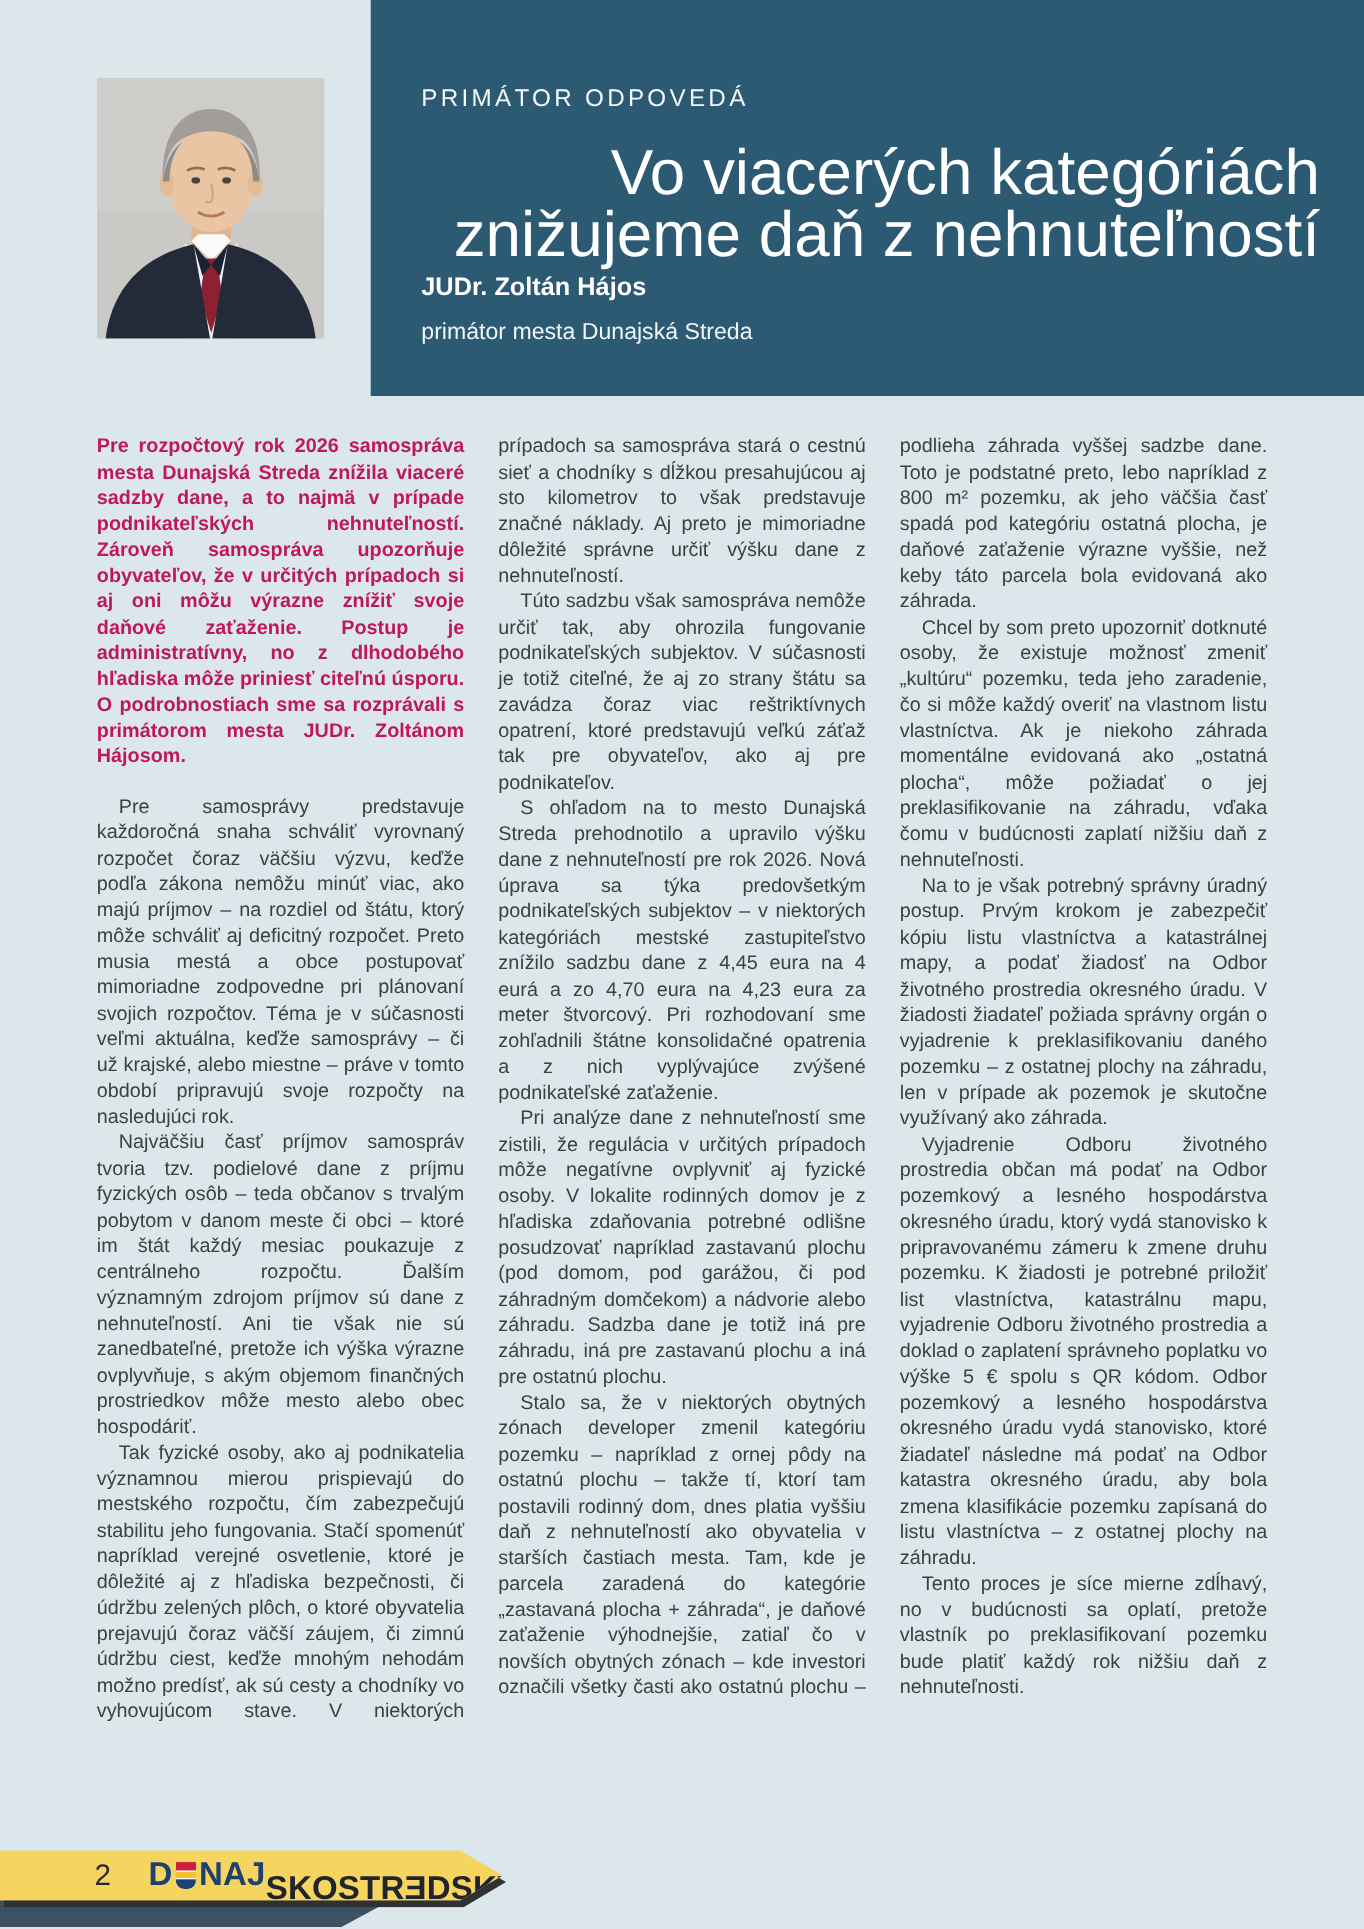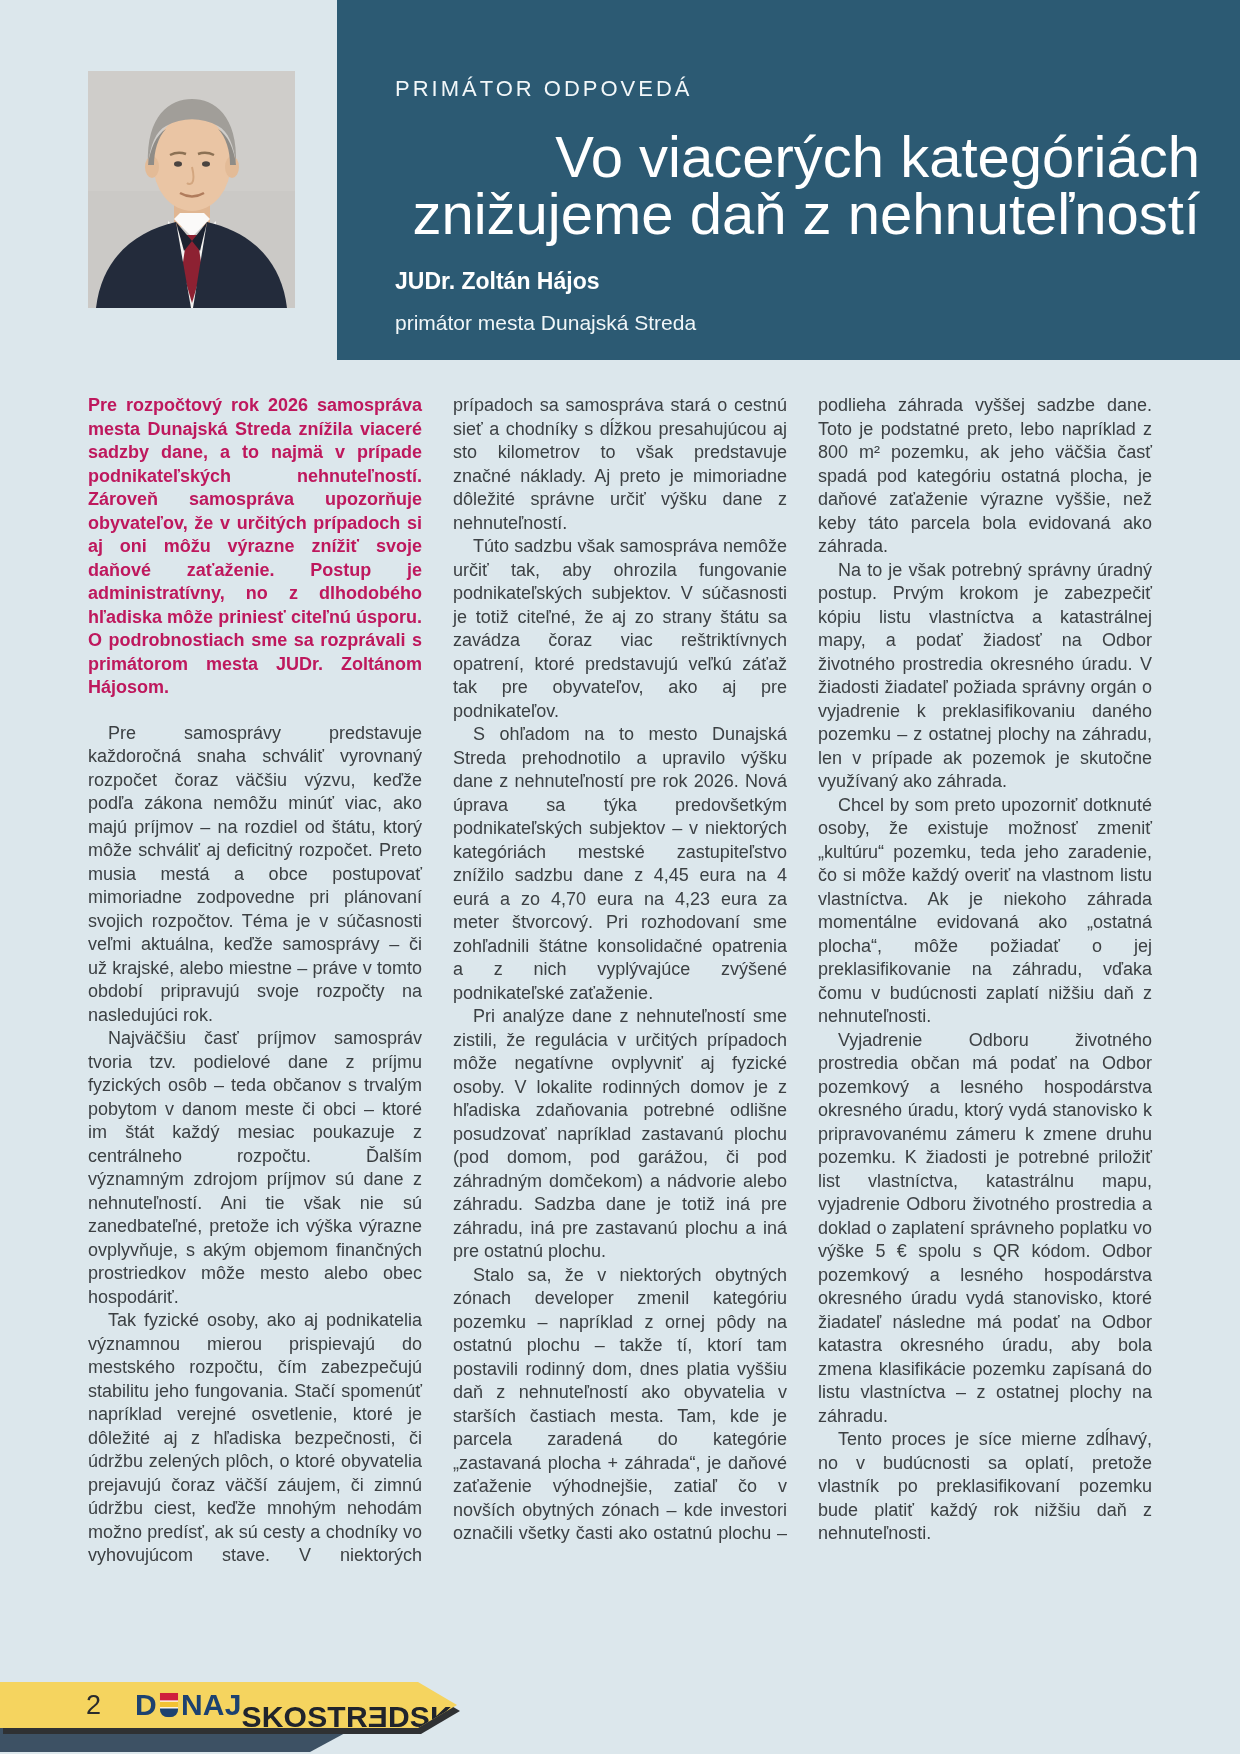--- a/index.html
+++ b/index.html
@@ -6,30 +6,30 @@
   body{background:#9aa3a8;font-family:"Liberation Sans","DejaVu Sans",sans-serif;}
   .page{
     position:relative;width:1240px;height:1754px;margin:0 auto;
     background:#dce7ec;overflow:hidden;
   }
 
   
   .masthead{
     position:absolute;left:337px;top:0;right:0;height:360px;
     background:#2c5a73;color:#ffffff;
-    padding:76px 40px 0 58px;box-sizing:border-box;
+    padding:76px 40px 0 46px;box-sizing:border-box;
   }
   .kicker{
     font-size:22px;font-weight:400;letter-spacing:3px;color:#f2f7f9;
   }
   .title{
     margin:26px 0 0 0;font-size:58px;line-height:57px;font-weight:400;color:#ffffff;text-align:right;
   }
   .title .line{display:block;}
-  .author{margin-top:26px;font-size:23px;font-weight:700;color:#ffffff;}
+  .author{margin-top:5px;font-size:23px;font-weight:700;color:#ffffff;}
   .role{margin-top:16px;font-size:21px;font-weight:400;color:#f0f6f8;}
 
   
   .photo{
     position:absolute;left:88px;top:71px;width:207px;height:237px;margin:0;
     overflow:hidden;
   }
   .photo svg{display:block;width:100%;height:100%;}
 
   
@@ -133,22 +133,22 @@
 
   <main class="article">
     <p class="lead">Pre rozpočtový rok 2026 samospráva mesta Dunajská Streda znížila viaceré sadzby dane, a to najmä v prípade podnikateľských nehnuteľností. Zároveň samospráva upozorňuje obyvateľov, že v určitých prípadoch si aj oni môžu výrazne znížiť svoje daňové zaťaženie. Postup je administratívny, no z dlhodobého hľadiska môže priniesť citeľnú úsporu. O podrobnostiach sme sa rozprávali s primátorom mesta JUDr. Zoltánom Hájosom.</p>
     <p class="para">Pre samosprávy predstavuje každoročná snaha schváliť vyrovnaný rozpočet čoraz väčšiu výzvu, keďže podľa zákona nemôžu minúť viac, ako majú príjmov – na rozdiel od štátu, ktorý môže schváliť aj deficitný rozpočet. Preto musia mestá a obce postupovať mimoriadne zodpovedne pri plánovaní svojich rozpočtov. Téma je v súčasnosti veľmi aktuálna, keďže samosprávy – či už krajské, alebo miestne – práve v tomto období pripravujú svoje rozpočty na nasledujúci rok.</p>
     <p class="para">Najväčšiu časť príjmov samospráv tvoria tzv. podielové dane z príjmu fyzických osôb – teda občanov s trvalým pobytom v danom meste či obci – ktoré im štát každý mesiac poukazuje z centrálneho rozpočtu. Ďalším významným zdrojom príjmov sú dane z nehnuteľností. Ani tie však nie sú zanedbateľné, pretože ich výška výrazne ovplyvňuje, s akým objemom finančných prostriedkov môže mesto alebo obec hospodáriť.</p>
     <p class="para">Tak fyzické osoby, ako aj podnikatelia významnou mierou prispievajú do mestského rozpočtu, čím zabezpečujú stabilitu jeho fungovania. Stačí spomenúť napríklad verejné osvetlenie, ktoré je dôležité aj z hľadiska bezpečnosti, či údržbu zelených plôch, o ktoré obyvatelia prejavujú čoraz väčší záujem, či zimnú údržbu ciest, keďže mnohým nehodám možno predísť, ak sú cesty a chodníky vo vyhovujúcom stave. V niektorých prípadoch sa samospráva stará o cestnú sieť a chodníky s dĺžkou presahujúcou aj sto kilometrov to však predstavuje značné náklady. Aj preto je mimoriadne dôležité správne určiť výšku dane z nehnuteľností.</p>
     <p class="para">Túto sadzbu však samospráva nemôže určiť tak, aby ohrozila fungovanie podnikateľských subjektov. V súčasnosti je totiž citeľné, že aj zo strany štátu sa zavádza čoraz viac reštriktívnych opatrení, ktoré predstavujú veľkú záťaž tak pre obyvateľov, ako aj pre podnikateľov.</p>
     <p class="para">S ohľadom na to mesto Dunajská Streda prehodnotilo a upravilo výšku dane z nehnuteľností pre rok 2026. Nová úprava sa týka predovšetkým podnikateľských subjektov – v niektorých kategóriách mestské zastupiteľstvo znížilo sadzbu dane z 4,45 eura na 4 eurá a zo 4,70 eura na 4,23 eura za meter štvorcový. Pri rozhodovaní sme zohľadnili štátne konsolidačné opatrenia a z nich vyplývajúce zvýšené podnikateľské zaťaženie.</p>
     <p class="para">Pri analýze dane z nehnuteľností sme zistili, že regulácia v určitých prípadoch môže negatívne ovplyvniť aj fyzické osoby. V lokalite rodinných domov je z hľadiska zdaňovania potrebné odlišne posudzovať napríklad zastavanú plochu (pod domom, pod garážou, či pod záhradným domčekom) a nádvorie alebo záhradu. Sadzba dane je totiž iná pre záhradu, iná pre zastavanú plochu a iná pre ostatnú plochu.</p>
     <p class="para">Stalo sa, že v niektorých obytných zónach developer zmenil kategóriu pozemku – napríklad z ornej pôdy na ostatnú plochu – takže tí, ktorí tam postavili rodinný dom, dnes platia vyššiu daň z nehnuteľností ako obyvatelia v starších častiach mesta. Tam, kde je parcela zaradená do kategórie „zastavaná plocha + záhrada“, je daňové zaťaženie výhodnejšie, zatiaľ čo v novších obytných zónach – kde investori označili všetky časti ako ostatnú plochu – podlieha záhrada vyššej sadzbe dane. Toto je podstatné preto, lebo napríklad z 800 m² pozemku, ak jeho väčšia časť spadá pod kategóriu ostatná plocha, je daňové zaťaženie výrazne vyššie, než keby táto parcela bola evidovaná ako záhrada.</p>
+    <p class="para">Chcel by som preto upozorniť dotknuté osoby, že existuje možnosť zmeniť „kultúru“ pozemku, teda jeho zaradenie, čo si môže každý overiť na vlastnom listu vlastníctva. Ak je niekoho záhrada momentálne evidovaná ako „ostatná plocha“, môže požiadať o jej preklasifikovanie na záhradu, vďaka čomu v budúcnosti zaplatí nižšiu daň z nehnuteľnosti.</p>
     <p class="para">Na to je však potrebný správny úradný postup. Prvým krokom je zabezpečiť kópiu listu vlastníctva a katastrálnej mapy, a podať žiadosť na Odbor životného prostredia okresného úradu. V žiadosti žiadateľ požiada správny orgán o vyjadrenie k preklasifikovaniu daného pozemku – z ostatnej plochy na záhradu, len v prípade ak pozemok je skutočne využívaný ako záhrada.</p>
-    <p class="para">Chcel by som preto upozorniť dotknuté osoby, že existuje možnosť zmeniť „kultúru“ pozemku, teda jeho zaradenie, čo si môže každý overiť na vlastnom listu vlastníctva. Ak je niekoho záhrada momentálne evidovaná ako „ostatná plocha“, môže požiadať o jej preklasifikovanie na záhradu, vďaka čomu v budúcnosti zaplatí nižšiu daň z nehnuteľnosti.</p>
     <p class="para">Vyjadrenie Odboru životného prostredia občan má podať na Odbor pozemkový a lesného hospodárstva okresného úradu, ktorý vydá stanovisko k pripravovanému zámeru k zmene druhu pozemku. K žiadosti je potrebné priložiť list vlastníctva, katastrálnu mapu, vyjadrenie Odboru životného prostredia a doklad o zaplatení správneho poplatku vo výške 5 € spolu s QR kódom. Odbor pozemkový a lesného hospodárstva okresného úradu vydá stanovisko, ktoré žiadateľ následne má podať na Odbor katastra okresného úradu, aby bola zmena klasifikácie pozemku zapísaná do listu vlastníctva – z ostatnej plochy na záhradu.</p>
     <p class="para">Tento proces je síce mierne zdĺhavý, no v budúcnosti sa oplatí, pretože vlastník po preklasifikovaní pozemku bude platiť každý rok nižšiu daň z nehnuteľnosti.</p>
   </main>
 
   <div class="footer-navy"></div>
   <div class="footer-shadow"></div>
   <div class="footer-yellow">
     <span class="pagenum">2</span>
     <span class="brand">
       <span class="b-blue">D</span>

